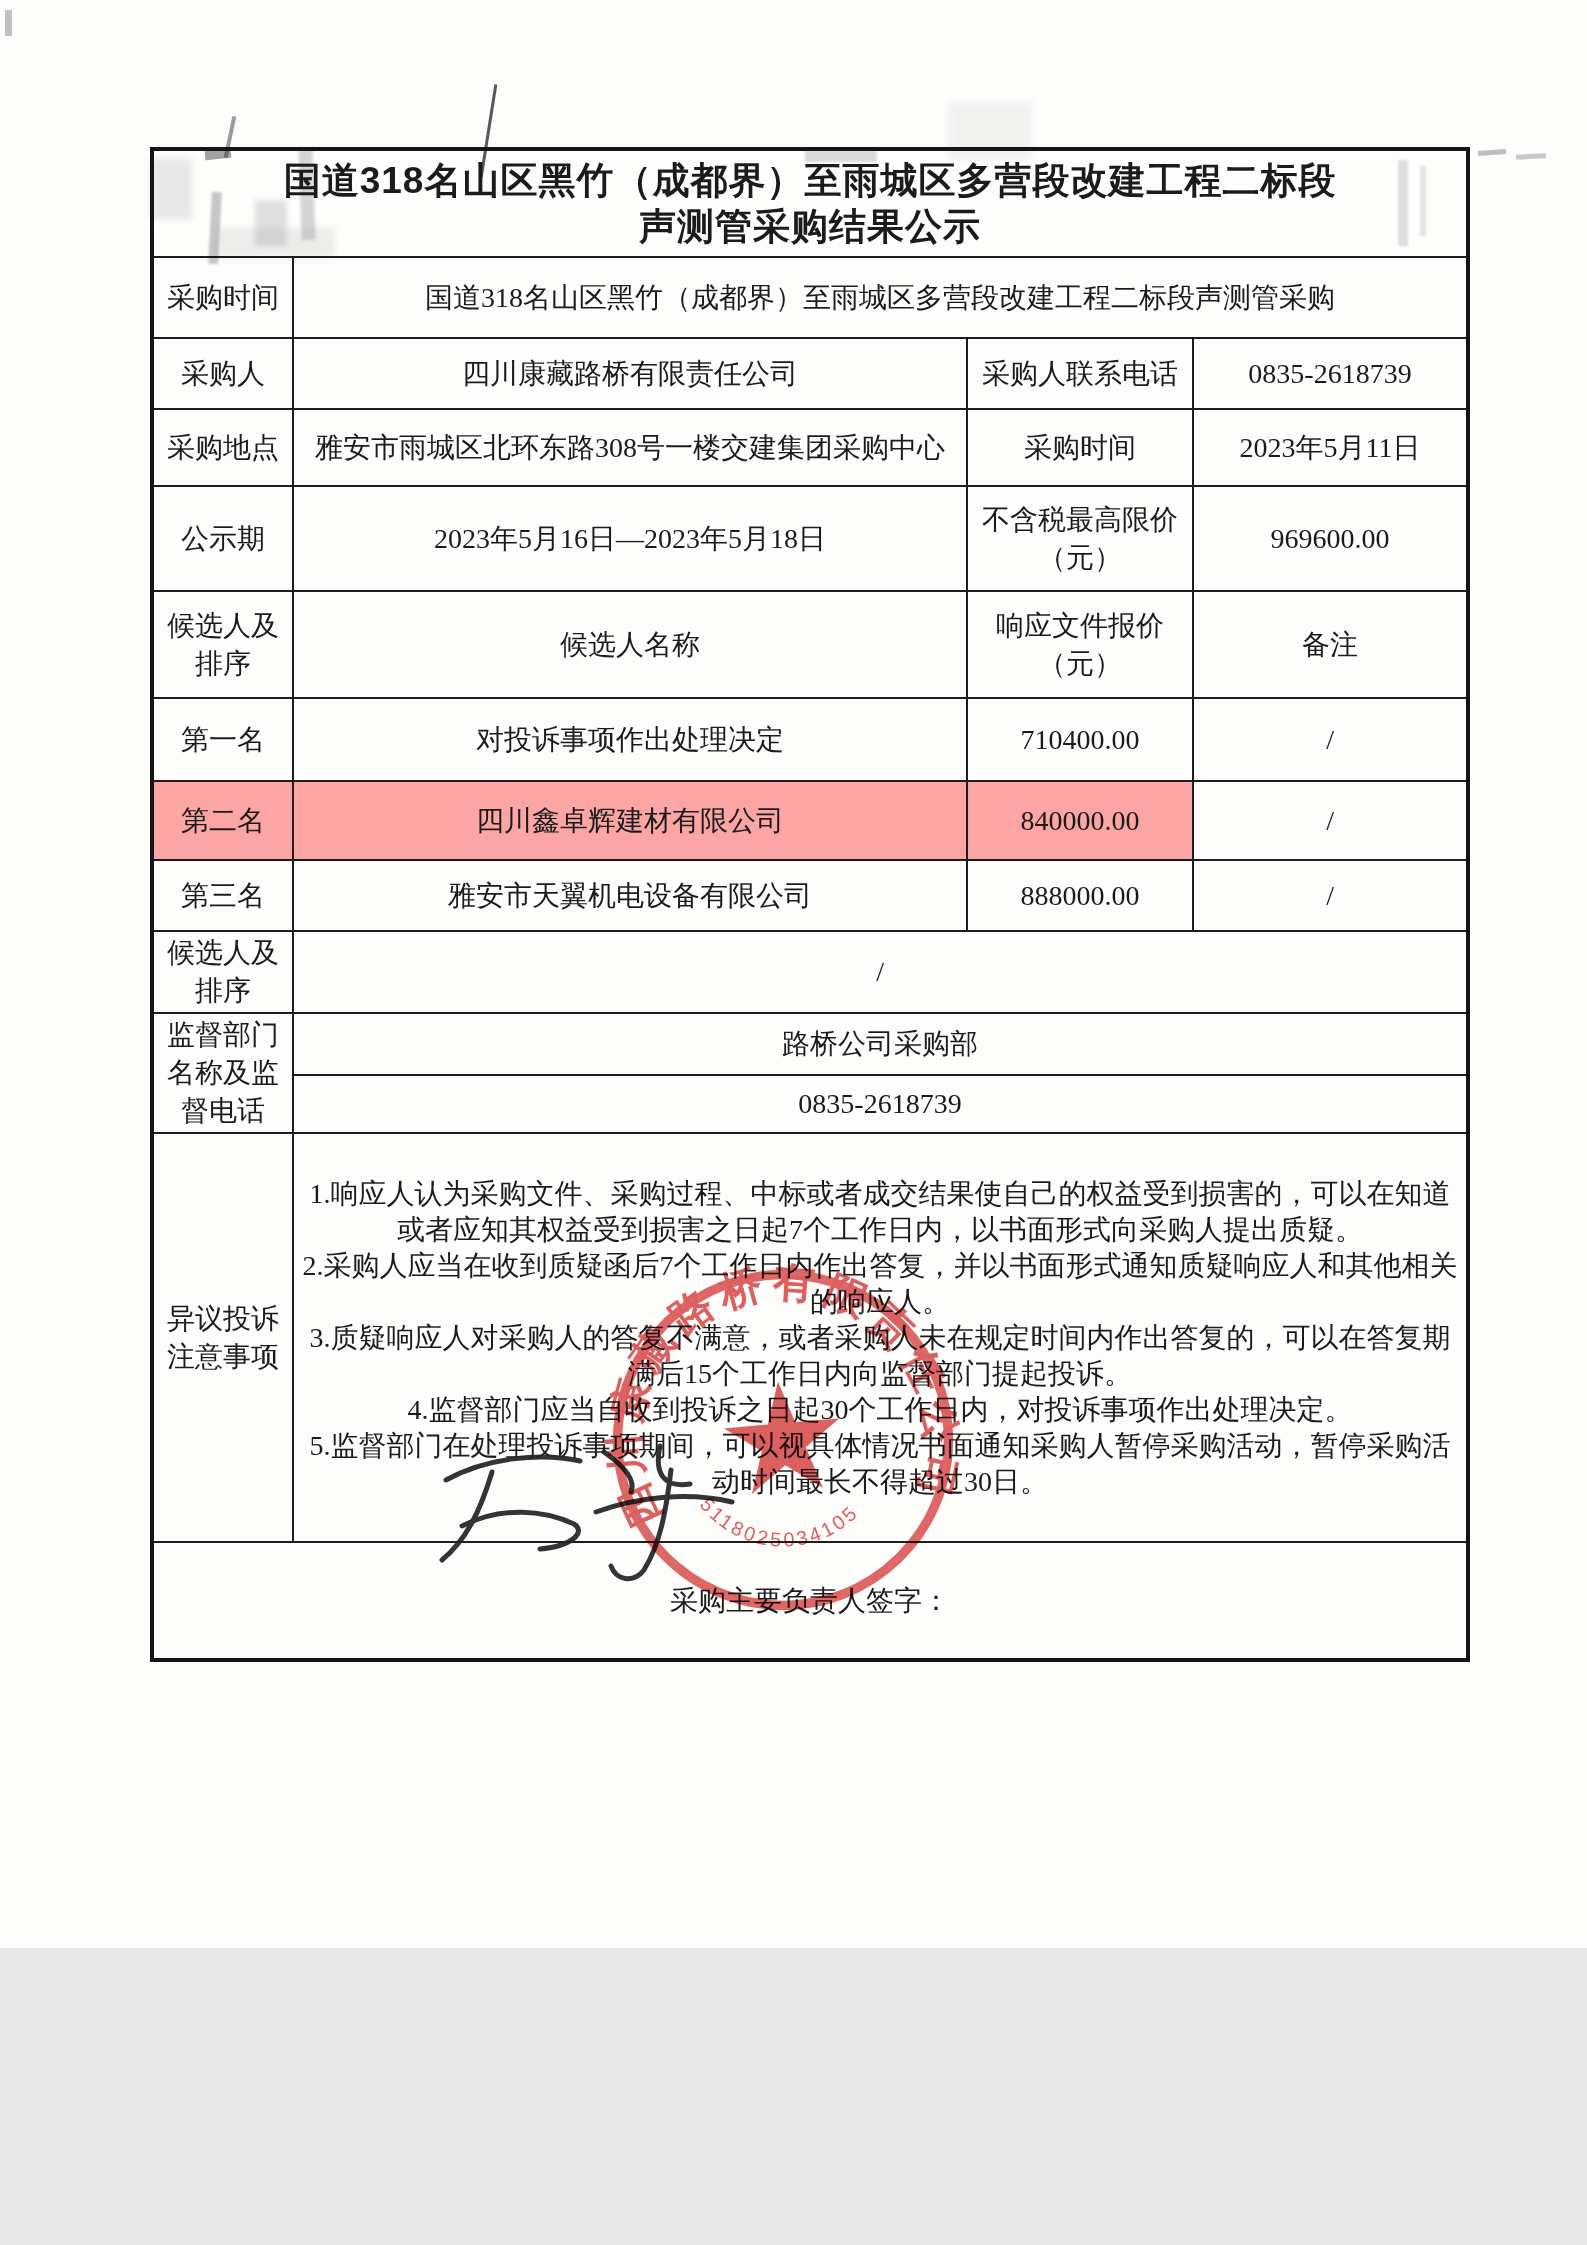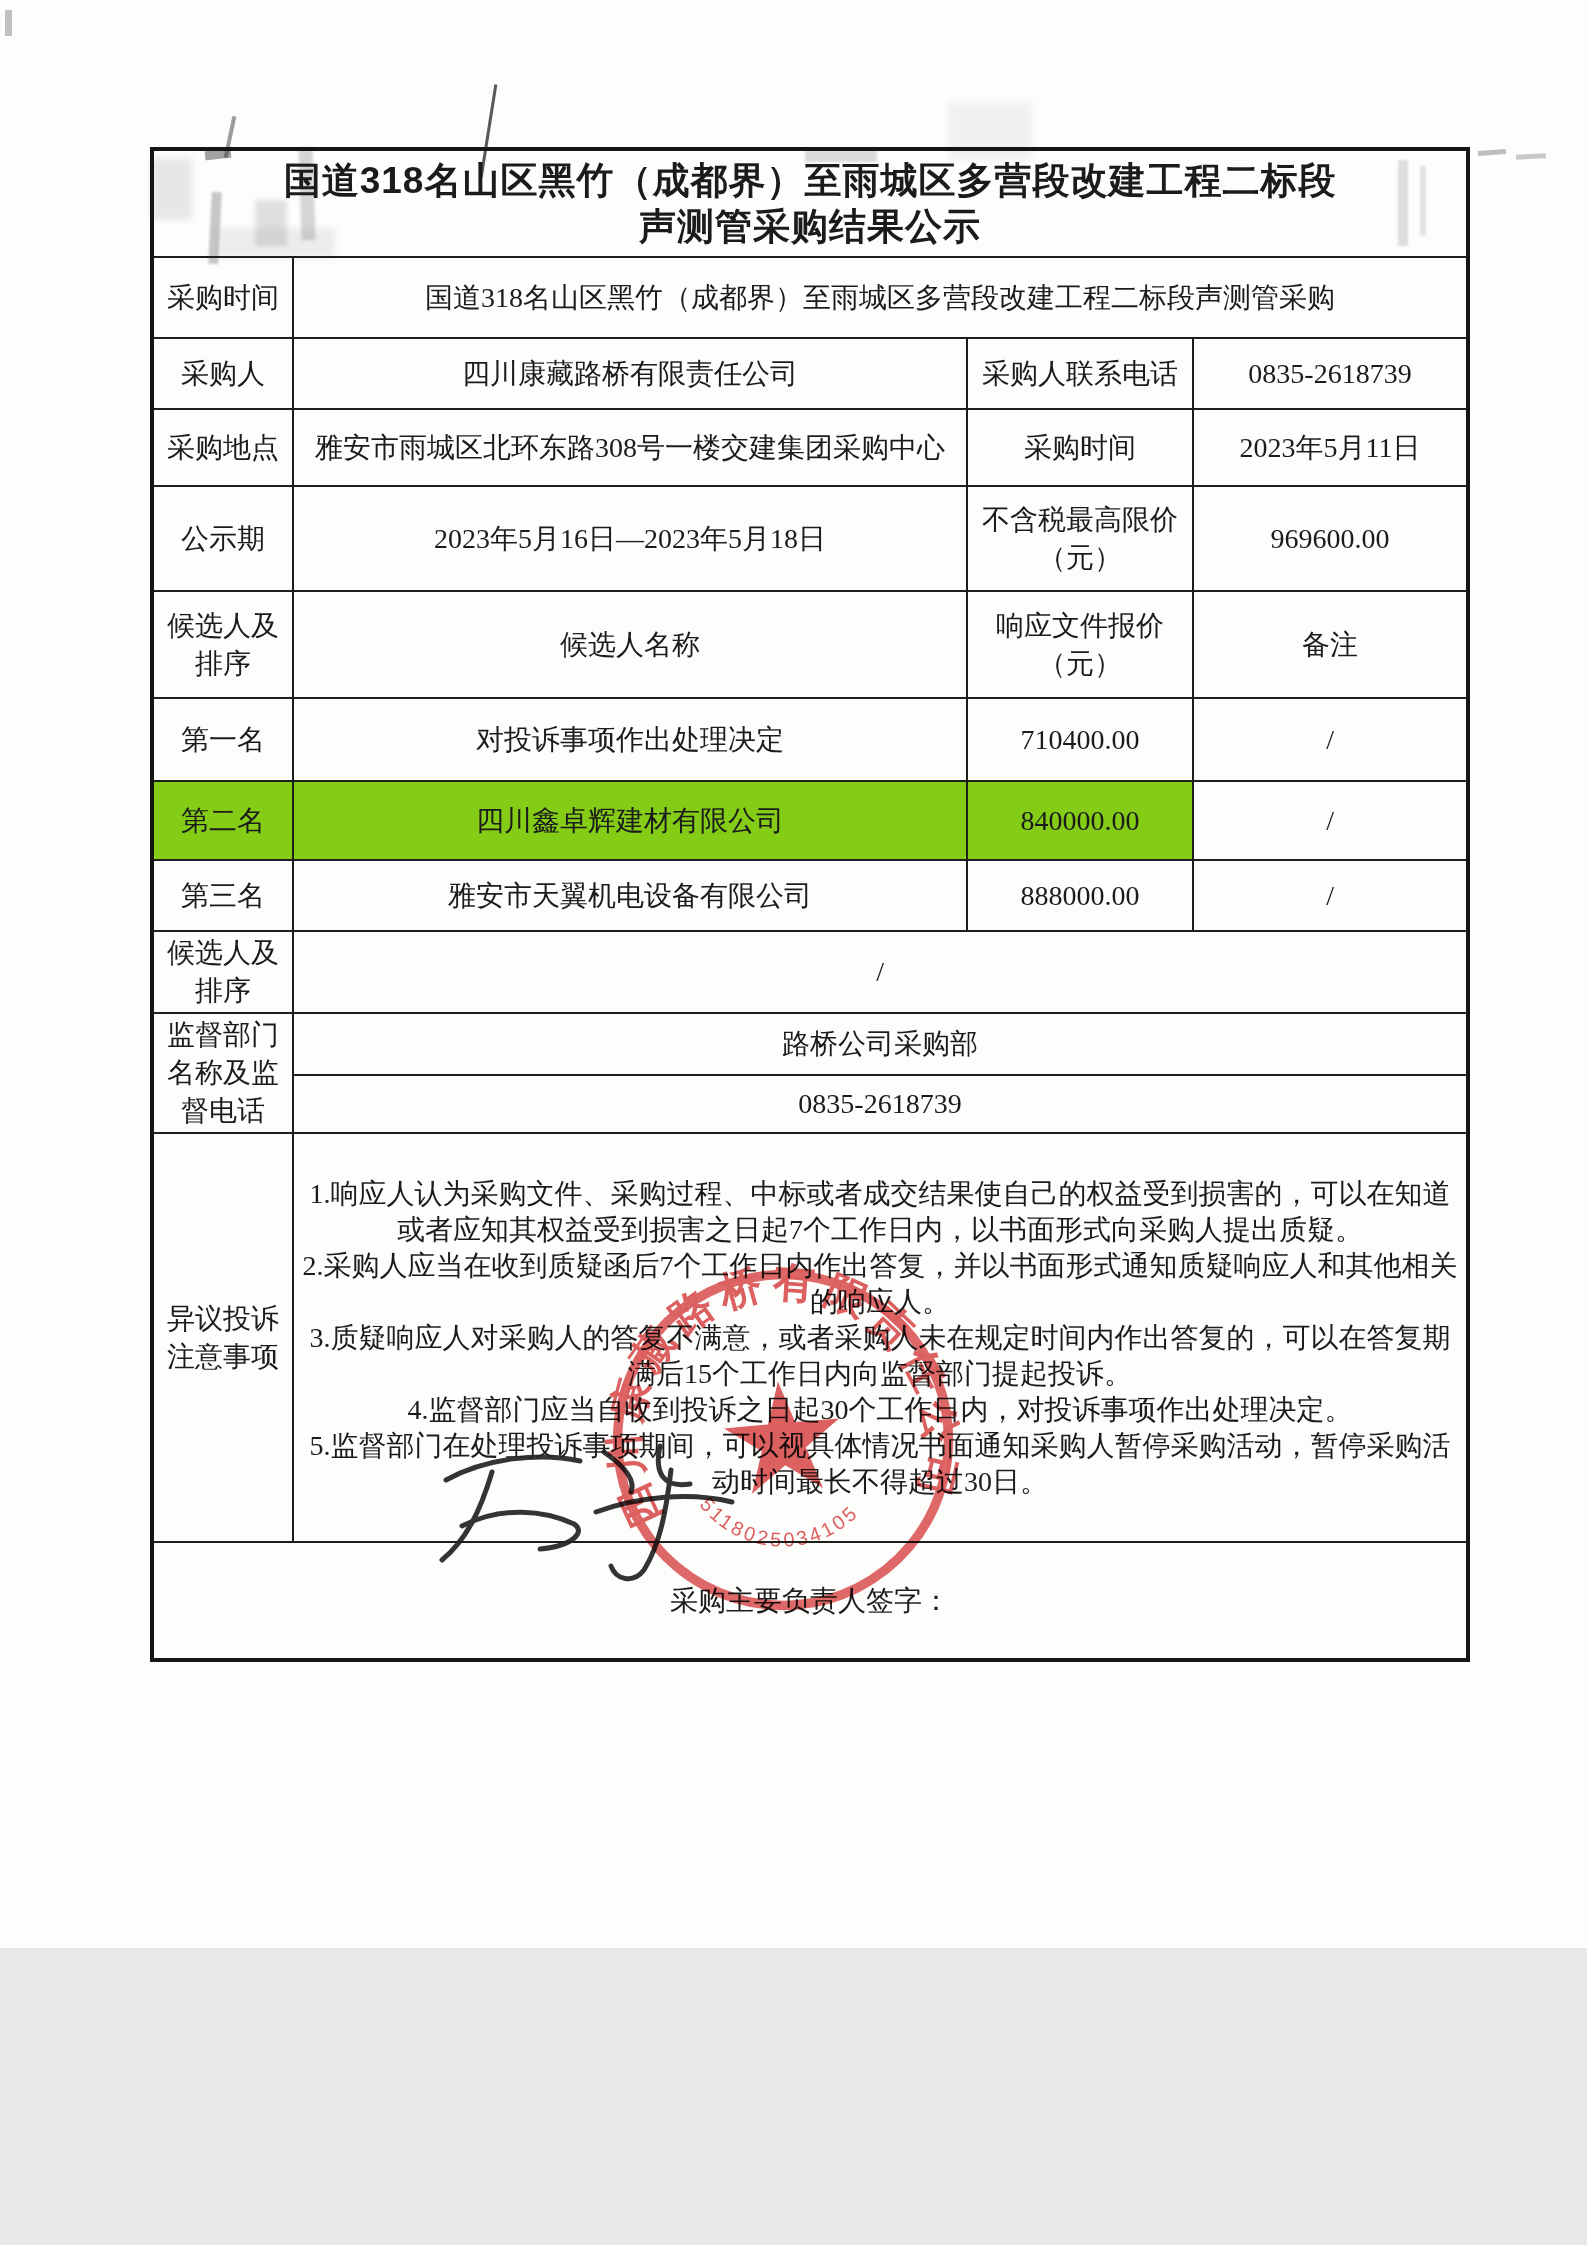--- a/index.html
+++ b/index.html
@@ -39,21 +39,21 @@
   .r5 td{height:101px;border-top-width:3px;}
   .r6 td{height:77px;}
   .r7 td{height:73px;border-top-width:3px;}
   .r8 td{height:65px;border-top-width:3px;}
   .r9 td{height:69px;border-top-width:3px;}
   .r10a td{height:54px;border-top-width:3px;font-family:Liberation Mono, monospace;}
   .r10b td{height:50px;}
   .r11 td{height:403px;}
   .r12 td{height:111px;}
   .preline{white-space:pre-line;}
-  .shaded{background:#84cc16;}
+  .shaded{background:#fca5a5;}
   td.notes{
     text-align:left;vertical-align:middle;
     padding:10px 16px 10px 14px;
     line-height:36px;font-size:28px;
   }
   td.sign-cell{
     text-align:left;padding-left:14px;font-size:30px;
   }
   .slash{font-size:30px;}
   

